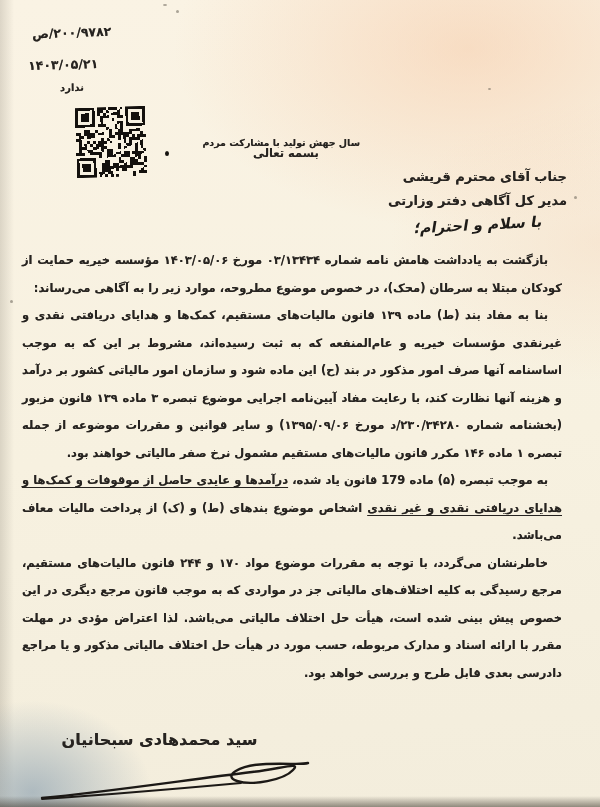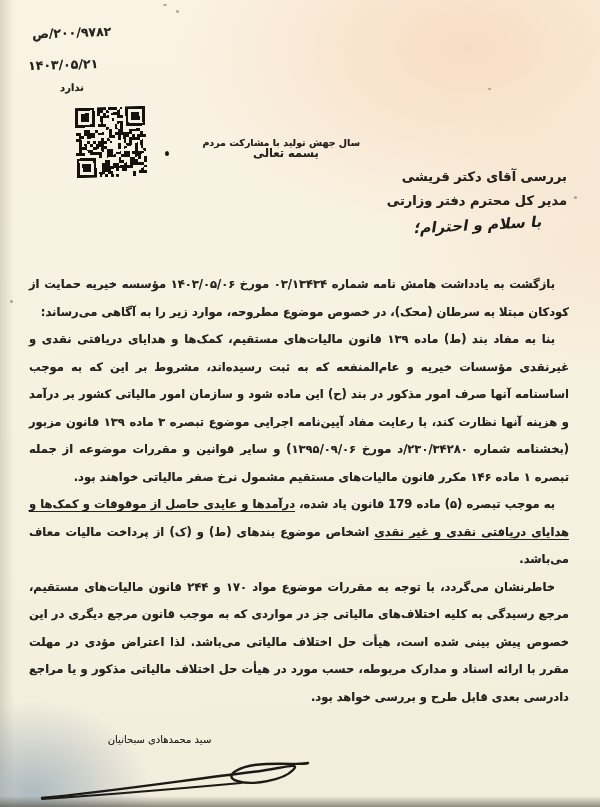--- a/index.html
+++ b/index.html
@@ -23,21 +23,21 @@
     font-weight:700;font-size:15px;white-space:nowrap;
     transform:skewX(-12deg) rotate(-3deg);
     color:#1d1b18;
   }
   .body-text{
     width:540px;font-size:11.5px;font-weight:700;line-height:27.5px;
     text-align:justify;
   }
   .body-text p{margin:0;text-indent:14px;}
   .u{text-decoration:underline;text-underline-offset:3px;}
-  .sig-block{width:235px;text-align:center;font-weight:400;font-size:10px;line-height:22px;}
+  .sig-block{width:235px;text-align:center;font-weight:700;font-size:16px;line-height:22px;}
   .qr{transform:rotate(-2deg);}
   .dot{width:4px;height:5px;border-radius:50%;background:#15120f;}
   .speck{border-radius:50%;background:rgba(105,98,88,0.55);}
   .edge-left{left:0;top:0;bottom:0;width:14px;background:linear-gradient(to right, rgba(115,108,96,0.22), rgba(115,108,96,0));}
   .edge-bottom{left:0;right:0;bottom:0;height:11px;background:linear-gradient(to top, rgba(62,56,47,0.55), rgba(62,56,47,0));}
   .corner-blue{left:-34px;bottom:-30px;width:190px;height:140px;
     background:radial-gradient(ellipse at 35% 68%, rgba(128,152,172,0.60), rgba(128,152,172,0) 68%);}
   svg{display:block;}
 </style>
 </head>
@@ -276,26 +276,26 @@
         <rect x="14" y="24" width="1" height="1" fill="#14110e"></rect>
         <rect x="20" y="24" width="1" height="1" fill="#14110e"></rect>
       </svg>
   </div>
   <div class="abs dot" style="left:165px;top:151px;"></div>
 
   <div class="abs slogan ink" style="left:225px;top:99px;width:135px;text-align:center;margin-top:38px;">سال جهش تولید با مشارکت مردم</div>
   <div class="abs besm ink" style="left:253px;top:146px;width:100px;text-align:left;">بسمه تعالی</div>
 
   <div class="abs recipient ink" style="right:33px;top:165px;">
-    <div>بررسی آقای دکتر قریشی</div>
-    <div>مدیر کل محترم دفتر وزارتی</div>
+    <div>جناب آقای محترم قریشی</div>
+    <div>مدیر کل آگاهی دفتر وزارتی</div>
   </div>
   <div class="abs greeting" style="right:58px;top:216px;">با سلام و احترام؛</div>
 
-  <div class="abs body-text ink" style="right:31px;top:247px;margin-top:24px;">
+  <div class="abs body-text ink" style="right:38px;top:247px;">
     <p>بازگشت به یادداشت هامش نامه شماره ۰۳/۱۳۴۳۴ مورخ ۱۴۰۳/۰۵/۰۶ مؤسسه خیریه حمایت از کودکان مبتلا به سرطان (محک)، در خصوص موضوع مطروحه، موارد زیر را به آگاهی می‌رساند:</p>
     <p>بنا به مفاد بند (ط) ماده ۱۳۹ قانون مالیات‌های مستقیم، کمک‌ها و هدایای دریافتی نقدی و غیرنقدی مؤسسات خیریه و عام‌المنفعه که به ثبت رسیده‌اند، مشروط بر این که به موجب اساسنامه آنها صرف امور مذکور در بند (ح) این ماده شود و سازمان امور مالیاتی کشور بر درآمد و هزینه آنها نظارت کند، با رعایت مفاد آیین‌نامه اجرایی موضوع تبصره ۳ ماده ۱۳۹ قانون مزبور (بخشنامه شماره ۲۳۰/۳۴۲۸۰/د مورخ ۱۳۹۵/۰۹/۰۶) و سایر قوانین و مقررات موضوعه از جمله تبصره ۱ ماده ۱۴۶ مکرر قانون مالیات‌های مستقیم مشمول نرخ صفر مالیاتی خواهند بود.</p>
     <p><span>به موجب تبصره (۵) ماده 179 قانون یاد شده، </span><span class="u">درآمدها و عایدی حاصل از موقوفات و کمک‌ها و هدایای دریافتی نقدی و غیر نقدی</span><span> اشخاص موضوع بندهای (ط) و (ک) از پرداخت مالیات معاف می‌باشد.</span></p>
     <p>خاطرنشان می‌گردد، با توجه به مقررات موضوع مواد ۱۷۰ و ۲۴۴ قانون مالیات‌های مستقیم، مرجع رسیدگی به کلیه اختلاف‌های مالیاتی جز در مواردی که به موجب قانون مرجع دیگری در این خصوص پیش بینی شده است، هیأت حل اختلاف مالیاتی می‌باشد. لذا اعتراض مؤدی در مهلت مقرر با ارائه اسناد و مدارک مربوطه، حسب مورد در هیأت حل اختلاف مالیاتی مذکور و یا مراجع دادرسی بعدی قابل طرح و بررسی خواهد بود.</p>
   </div>
 
   <div class="abs sig-block ink" style="left:42px;top:729px;">
     <div>سید محمدهادی سبحانیان</div>
   </div>
   <svg class="abs" style="left:36px;top:756px;" width="290" height="50" viewBox="0 0 290 50" fill="none" stroke="#1c1916" stroke-width="2.4" stroke-linecap="round">

